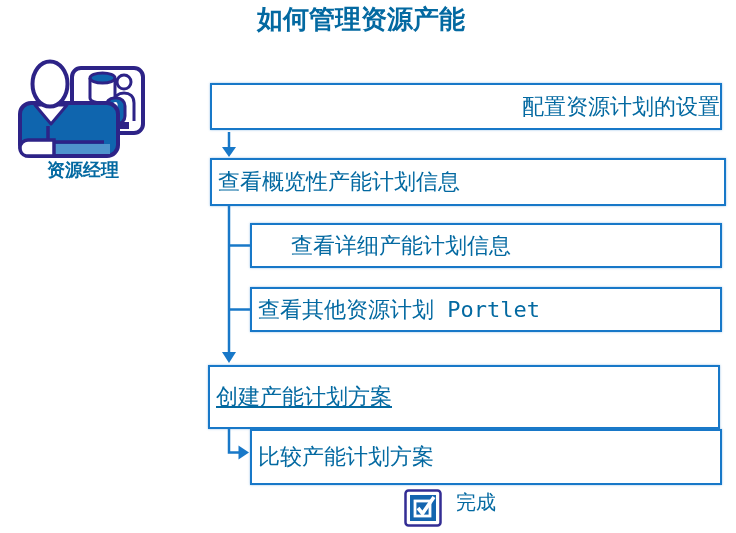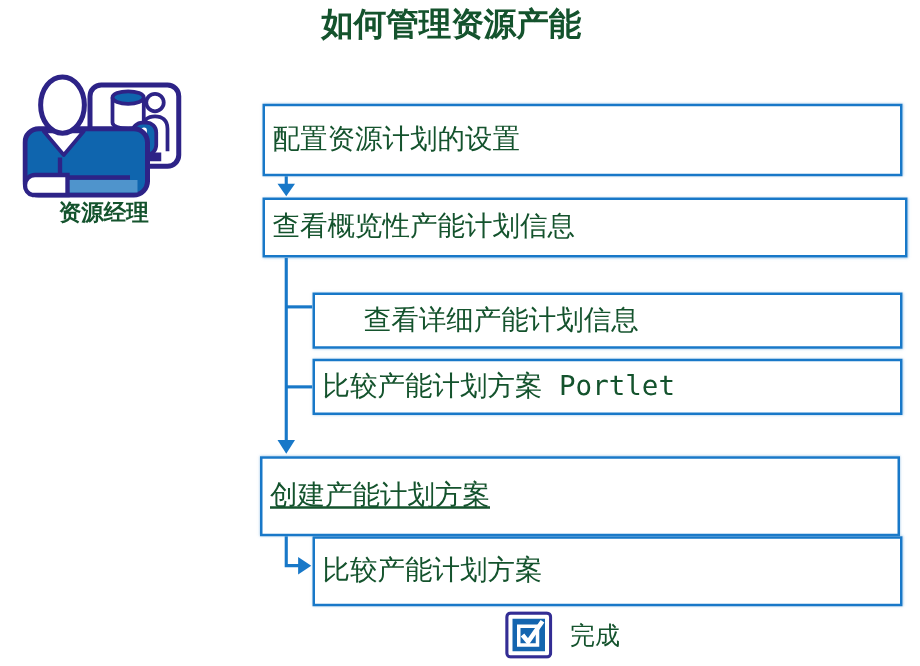--- a/index.html
+++ b/index.html
@@ -1,18 +1,18 @@
 <!DOCTYPE html>
 <html><head>
 <meta charset="utf-8">
 <style>
   html,body{margin:0;padding:0;background:#fff;}
   .canvas{
     position:relative;width:736px;height:533px;background:#fff;overflow:hidden;
-    font-family:"DejaVu Sans","Liberation Sans",sans-serif;color:#14532d;
+    font-family:"DejaVu Sans","Liberation Sans",sans-serif;color:#0369a1;
   }
   .title{
     position:absolute;left:0;top:2px;width:722px;text-align:center;
     font-size:26px;font-weight:bold;white-space:nowrap;
   }
   .actor{position:absolute;left:18px;top:56px;width:140px;}
   .actor svg{display:block;}
   .actor-label{
     position:absolute;left:-5px;top:102px;width:140px;text-align:center;
     padding-left:0;font-size:18px;font-weight:bold;white-space:nowrap;
@@ -20,28 +20,28 @@
   .connectors{position:absolute;left:0;top:0;z-index:1;}
   .step-box{
     position:absolute;z-index:2;box-sizing:border-box;background:#fff;
     border:2px solid #1878c8;box-shadow:0 0 2px rgba(60,140,210,.55);
     display:flex;align-items:center;padding-left:6px;
   }
   .step-label{
     font-size:22px;line-height:1;white-space:nowrap;
     font-family:"DejaVu Sans Mono","DejaVu Sans",sans-serif;
   }
-  .b1{left:210px;top:83px;width:512px;height:58px;}
+  .b1{left:210px;top:83px;width:512px;height:47px;justify-content:flex-end;}
   .b2{left:210px;top:158px;width:516px;height:48px;}
-  .b3{left:250px;top:234px;width:472px;height:45px;padding-left:39px;}
+  .b3{left:250px;top:223px;width:472px;height:45px;padding-left:39px;}
   .b4{left:250px;top:287px;width:472px;height:45px;}
   .b5{left:208px;top:365px;width:512px;height:64px;text-decoration:underline;}
   .b6{left:250px;top:429px;width:472px;height:56px;}
   .done-row{
-    position:absolute;left:404px;top:489px;display:flex;align-items:center;z-index:2;
+    position:absolute;left:404px;top:489px;display:flex;z-index:2;
   }
   .done-label{font-size:20px;margin-left:14px;white-space:nowrap;}
 </style>
 </head>
 <body>
 
 <div class="canvas">
 
   <div class="title">如何管理资源产能</div>
 
@@ -92,21 +92,21 @@
   <div class="step-box b1">
     <span class="step-label">配置资源计划的设置</span>
   </div>
   <div class="step-box b2">
     <span class="step-label">查看概览性产能计划信息</span>
   </div>
   <div class="step-box b3">
     <span class="step-label">查看详细产能计划信息</span>
   </div>
   <div class="step-box b4">
-    <span class="step-label">比较产能计划方案 Portlet</span>
+    <span class="step-label">查看其他资源计划 Portlet</span>
   </div>
   <div class="step-box b5">
     <span class="step-label">创建产能计划方案</span>
   </div>
   <div class="step-box b6">
     <span class="step-label">比较产能计划方案</span>
   </div>
 
   <div class="done-row">
     <svg width="38" height="38" viewBox="0 0 38 38">

